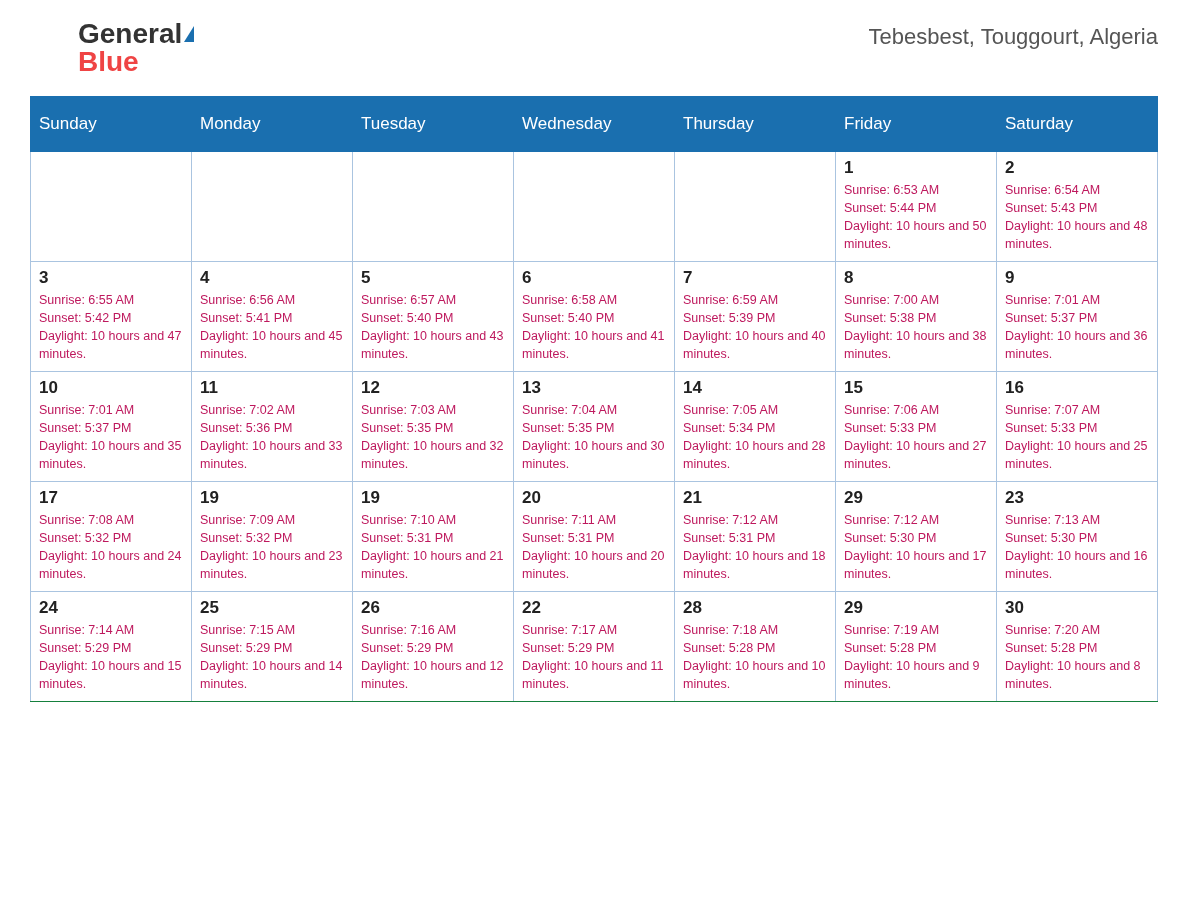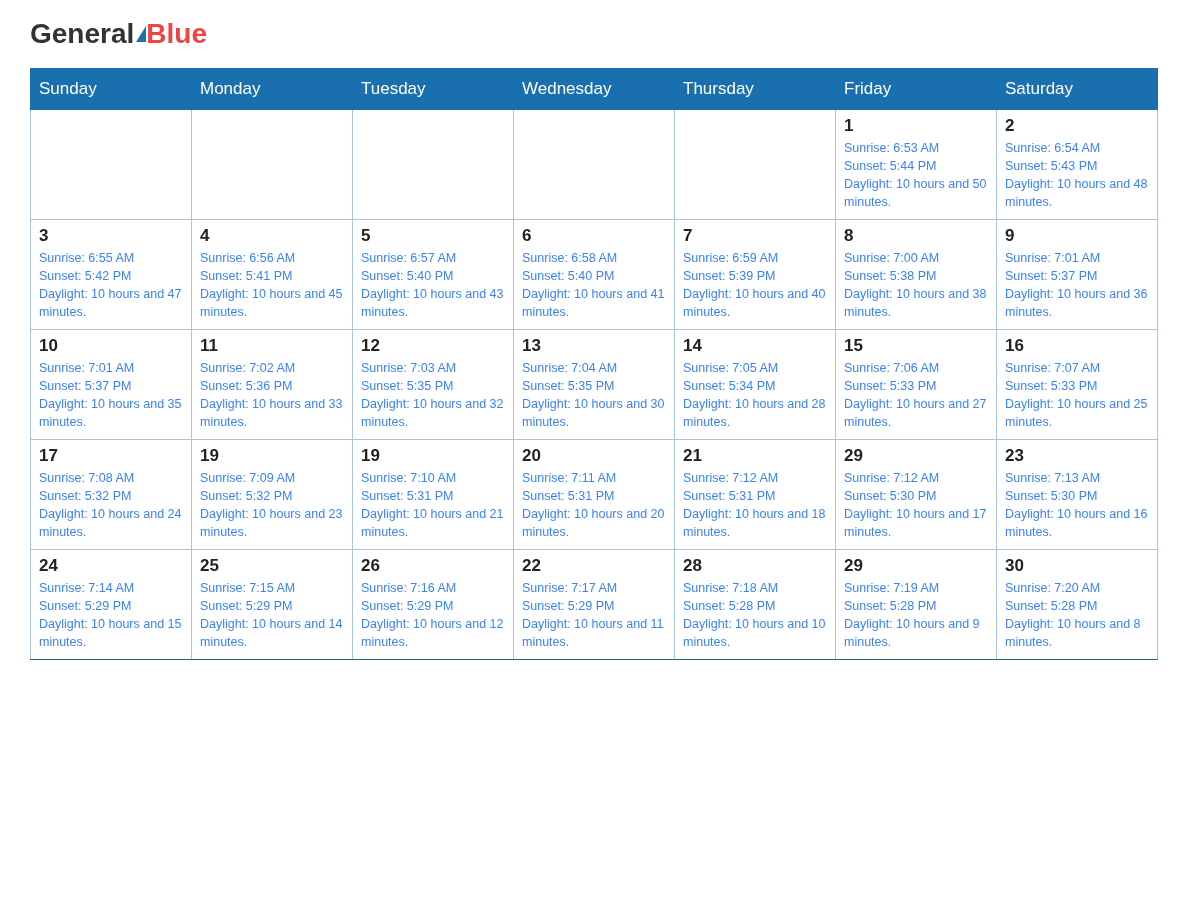--- a/index.html
+++ b/index.html
@@ -11,22 +11,23 @@
       min-height: 918px;
     }
     .header {
       display: flex;
       justify-content: space-between;
       align-items: flex-start;
       margin-bottom: 20px;
     }
     .logo {
       display: flex;
-      flex-direction: row;
+      flex-direction: column;
       align-items: flex-start;
+      margin-left: 48px;
     }
     .logo-general {
       font-size: 28px;
       font-weight: bold;
       color: #333;
       line-height: 1;
     }
     .logo-blue {
       font-size: 28px;
       font-weight: bold;
@@ -58,21 +59,21 @@
       margin-top: 4px;
     }
     .calendar {
       width: 100%;
       border-collapse: collapse;
       border: 1px solid #1a6faf;
     }
     .calendar th {
       background-color: #1a6faf;
       color: #fff;
-      padding: 10px 8px;
+      padding: 17px 8px;
       text-align: left;
       font-size: 17px;
       font-weight: normal;
       border: 1px solid #1a6faf;
     }
     .calendar td {
       vertical-align: top;
       padding: 6px 8px;
       border: 1px solid #aac4e0;
       width: 14.28%;
@@ -82,21 +83,21 @@
       color: #333;
     }
     .day-num {
       font-size: 17px;
       font-weight: bold;
       color: #222;
       margin-bottom: 3px;
     }
     .day-info {
       font-size: 12.5px;
-      color: #3b82f6;
+      color: #be185d;
       line-height: 1.45;
     }
     .empty-cell {
       background: #fff;
     }
     tr:last-child td {
       border-bottom: 1px solid #15803d;
     }
   </style>
 </head>
@@ -104,20 +105,21 @@
 
 <div class="header">
   <div class="logo">
     <div style="display:flex;align-items:center;">
       <span class="logo-general">General</span>
       <span class="logo-triangle"></span>
     </div>
     <span class="logo-blue">Blue</span>
   </div>
   <div class="title-section">
+    <div class="location-title">Tebesbest, Touggourt, Algeria</div>
   </div>
 </div>
 
 <table class="calendar">
   <thead>
     <tr>
     <th>Sunday</th>
         <th>Monday</th>
         <th>Tuesday</th>
         <th>Wednesday</th>

